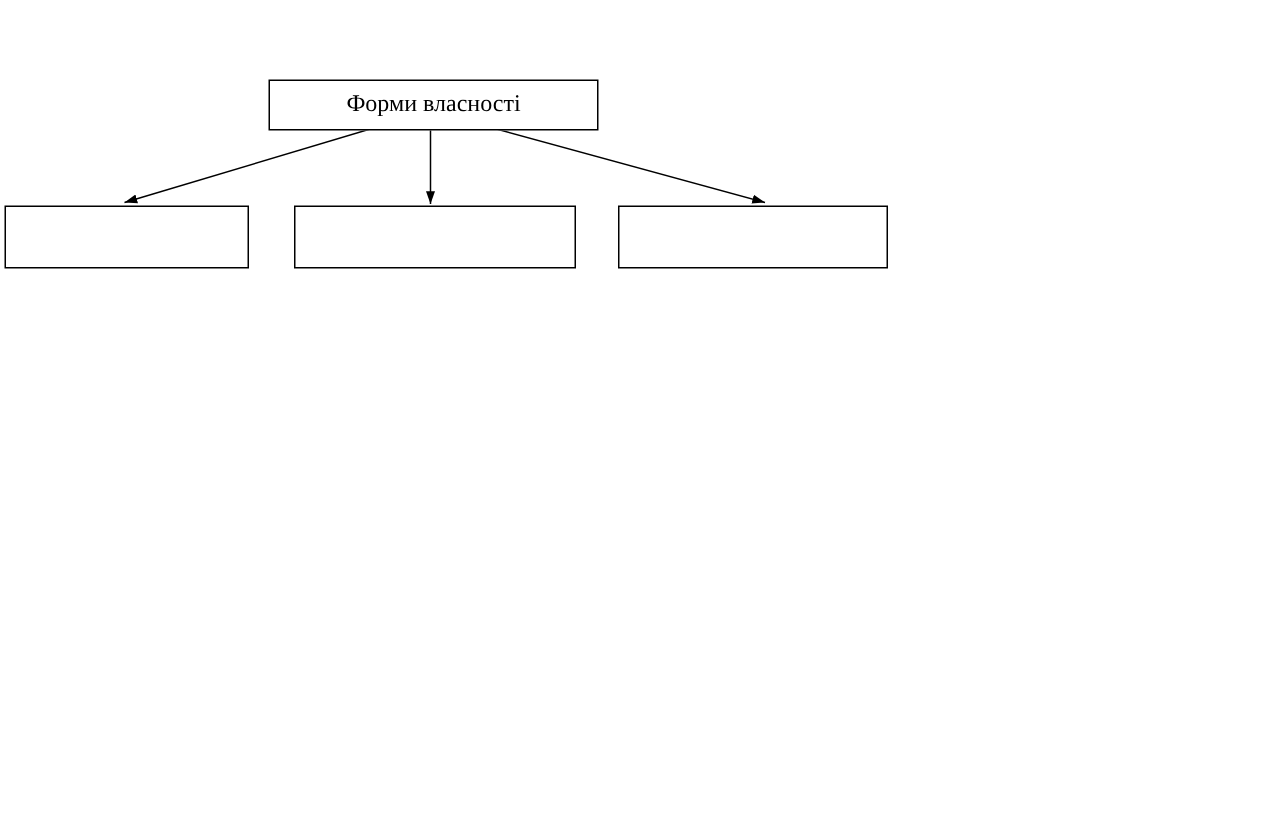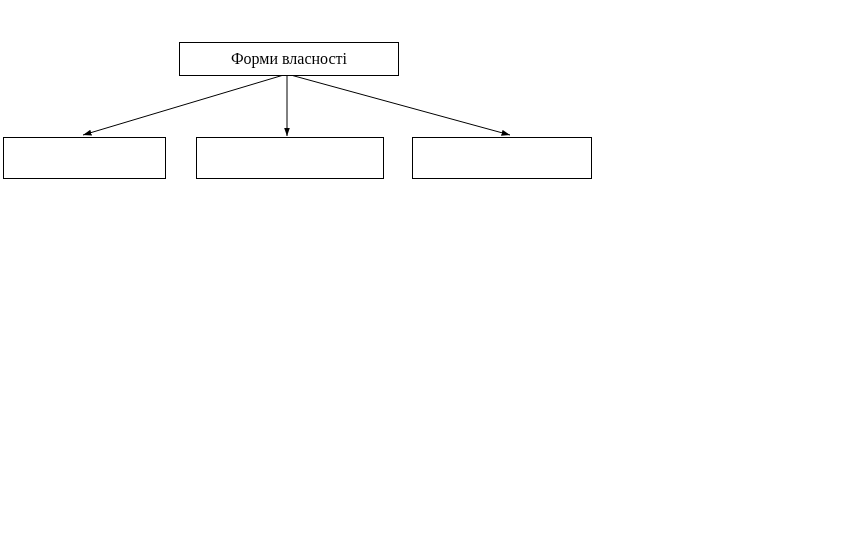--- a/index.html
+++ b/index.html
@@ -16,21 +16,21 @@
     overflow: hidden;
   }
   .box {
     position: absolute;
     border: 1px solid #000000;
     background: #ffffff;
     box-sizing: border-box;
   }
   .root-box {
     left: 179px;
-    top: 42px;
+    top: 53px;
     width: 220px;
     height: 34px;
     display: flex;
     align-items: center;
     justify-content: center;
     font-size: 16px;
     color: #000000;
     text-align: center;
   }
   .child-box-1 {

